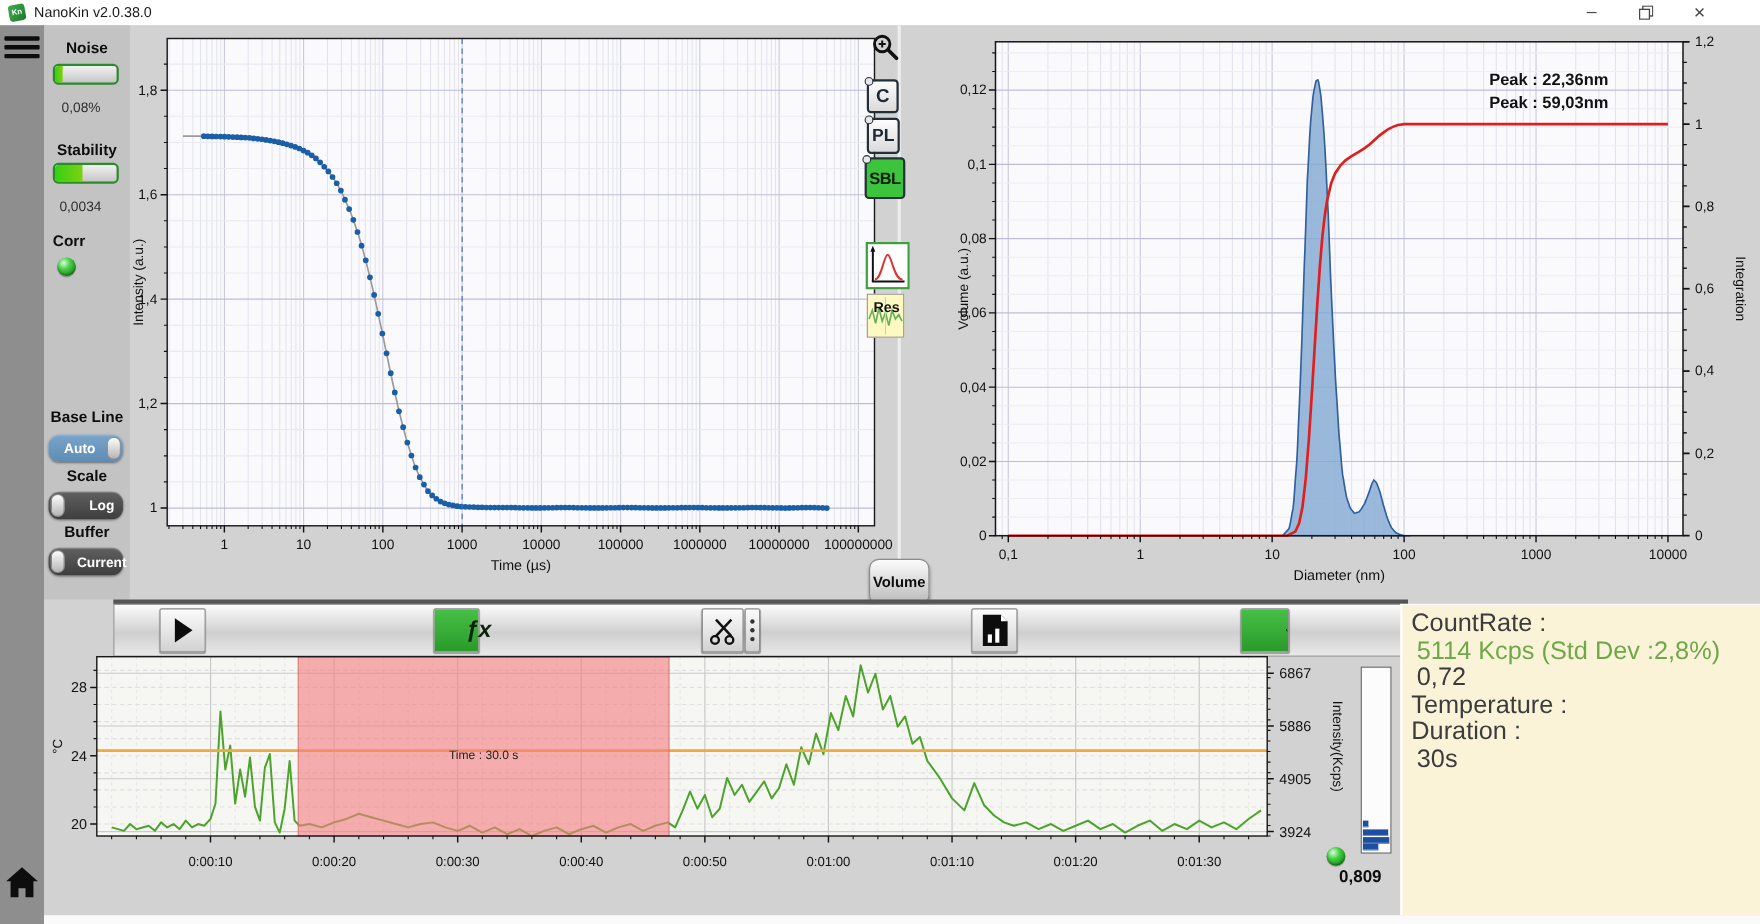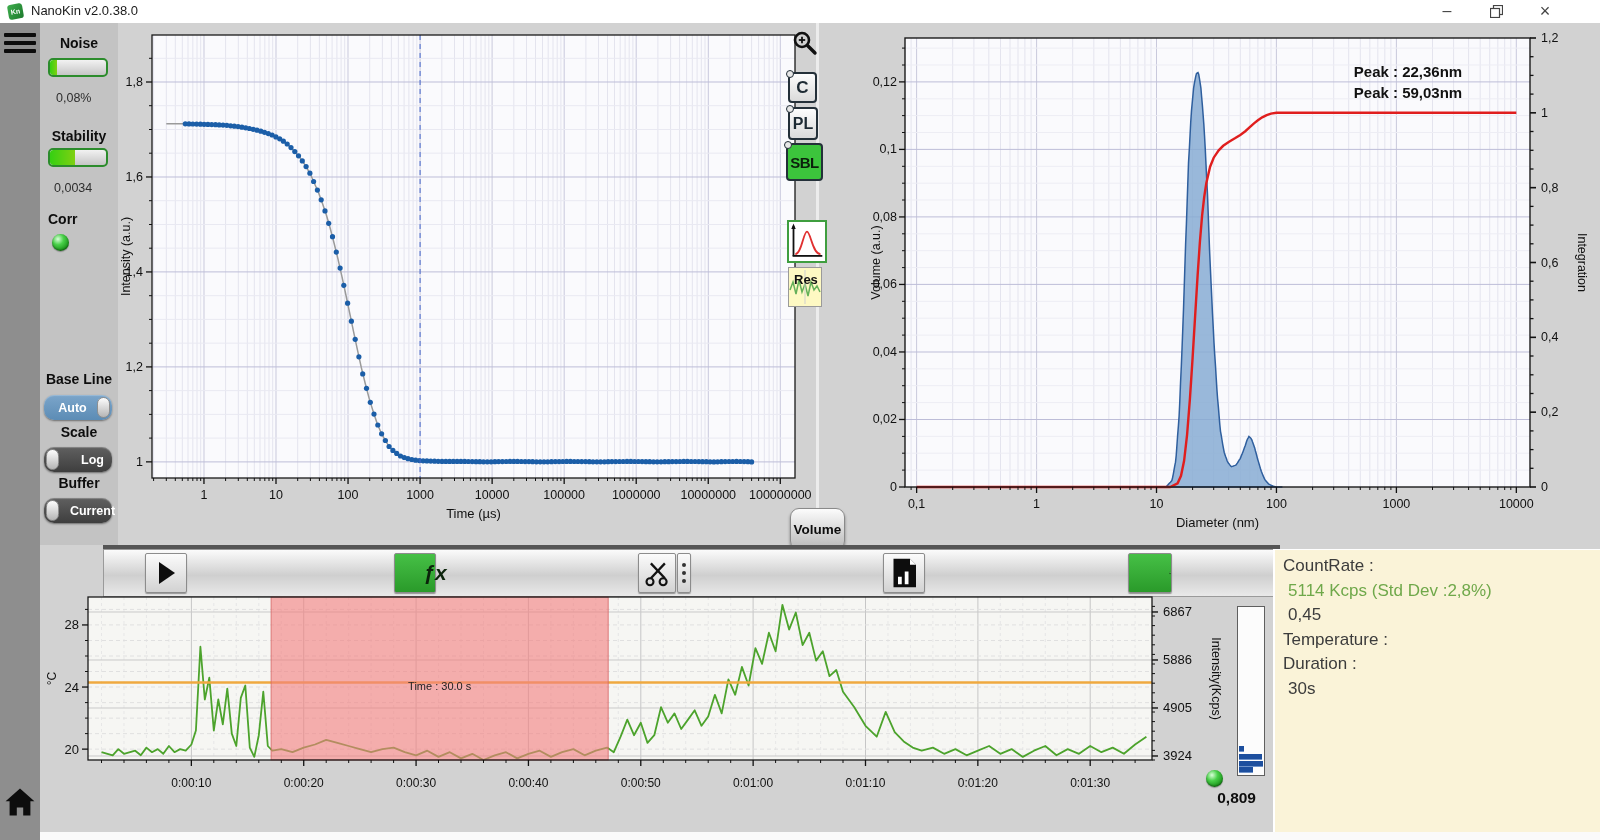--- a/index.html
+++ b/index.html
@@ -27,21 +27,21 @@
   .t-off{background:linear-gradient(180deg,#606060,#3e3e3e);} .t-off .knob{left:2px;} .t-off .txt{padding-left:11px;margin-left:18px;}
   
   .sq{position:absolute;border:2px solid #243039;border-radius:4px;background:linear-gradient(180deg,#fdfdfd,#dadada);font-weight:bold;color:#1d2a33;display:flex;align-items:center;justify-content:center;box-sizing:border-box;}
   .sq::before{content:'';position:absolute;left:-4px;top:-4px;width:6px;height:6px;border:1.5px solid #243039;border-radius:50%;background:#e8e8e8;}
   
   #toolbar{position:absolute;left:103px;top:526px;width:1177px;height:48px;background:linear-gradient(180deg,#fbfbfb 0%,#cfcfcf 55%,#e9e9e9 100%);border:1px solid #9a9a9a;box-sizing:border-box;}
   .tb{position:absolute;top:3px;height:40px;border:1px solid #8c8c8c;border-radius:2px;background:linear-gradient(180deg,#fbfbfb,#d2d2d2);box-shadow:0 1px 1px rgba(0,0,0,.35);display:flex;align-items:center;justify-content:center;box-sizing:border-box;}
   .tb-green{background:linear-gradient(180deg,#46c046,#2a9a2a);padding-left:40px;}
   #sepband{position:absolute;left:103px;top:522px;width:1177px;height:4px;background:#555;}
   
-  #infopanel{position:absolute;left:1273px;top:526px;width:327px;height:283px;background:#faf3d8;border-left:2px solid #fff;border-top:1px solid #fff;box-sizing:border-box;padding:4px 0 0 8px;font-size:17px;line-height:24.5px;color:#3c3c3c;}
+  #infopanel{position:absolute;left:1273px;top:526px;width:327px;height:283px;background:#faf3d8;border-left:2px solid #fff;border-top:1px solid #fff;box-sizing:border-box;padding:4px 0 0 8px;font-size:23px;line-height:24.5px;color:#3c3c3c;}
   #infopanel .val{padding-left:5px;}
   #infopanel .green{color:#6fa84a;}
   #infopanel .orange{color:#dda43f;}
   
   #meter{position:absolute;left:1237px;top:583px;width:28px;height:170px;background:#fcfcfc;border:1px solid #5f5f5f;box-sizing:border-box;}
   .meterbar{position:absolute;left:1px;height:5px;background:#1d4f9e;border-bottom:1px solid #6f93c9;}
   #meterval{position:absolute;left:1198px;top:766px;width:58px;text-align:right;font-weight:bold;font-size:15.5px;color:#0d0d0d;}
   #bottomstrip{position:absolute;left:40px;top:809px;width:1560px;height:8px;background:#fafafa;}
   svg text{font-family:"Liberation Sans",sans-serif;}
 </style>
@@ -951,21 +951,21 @@
         <div class="meterbar" style="top: 147px; width: 22.8px;"></div>
         <div class="meterbar" style="top: 153.72px; width: 24px;"></div>
         <div class="meterbar" style="top: 160.44px; width: 14.4px;"></div>
       </div>
     <div class="led abs" style="left:1206px;top:747px;width:17px;height:17px;"></div>
     <div id="meterval">0,809</div>
 
     <div id="infopanel">
       <div>CountRate :</div>
       <div class="val green">5114 Kcps (Std Dev :2,8%)</div>
-      <div class="val">0,45</div>
+      <div class="val">0,72</div>
       <div>Temperature :</div>
       <div>Duration :</div>
       <div class="val">30s</div>
     </div>
 
     <div id="bottomstrip"></div>
   </div>
 </div>
 
 </body></html>

